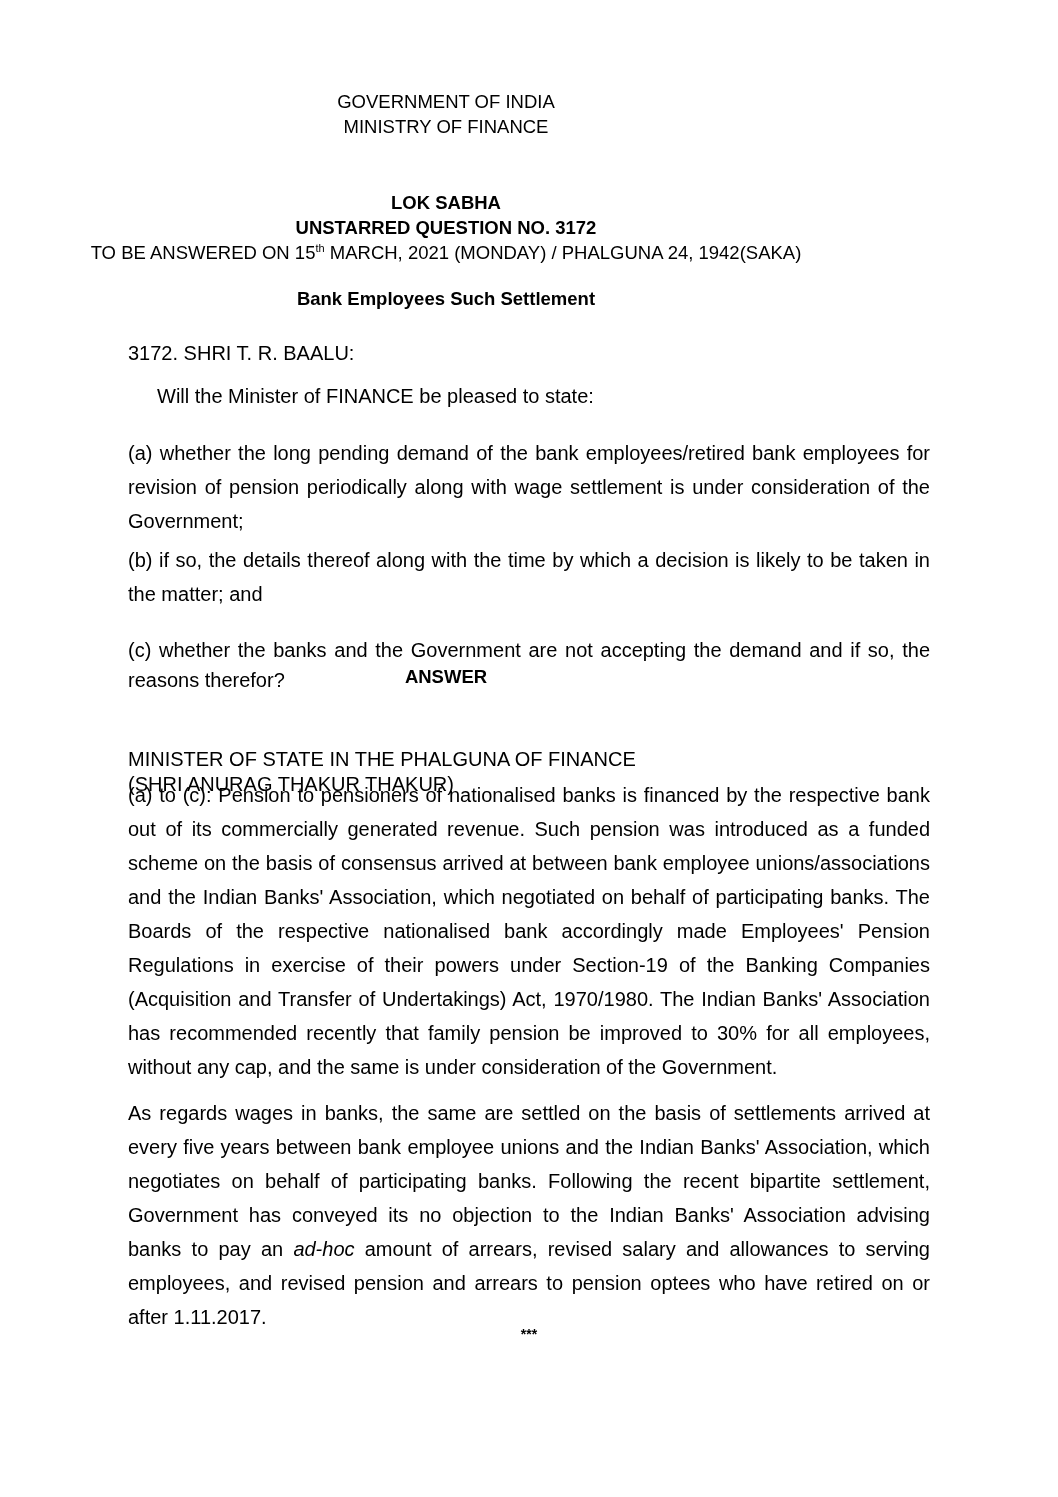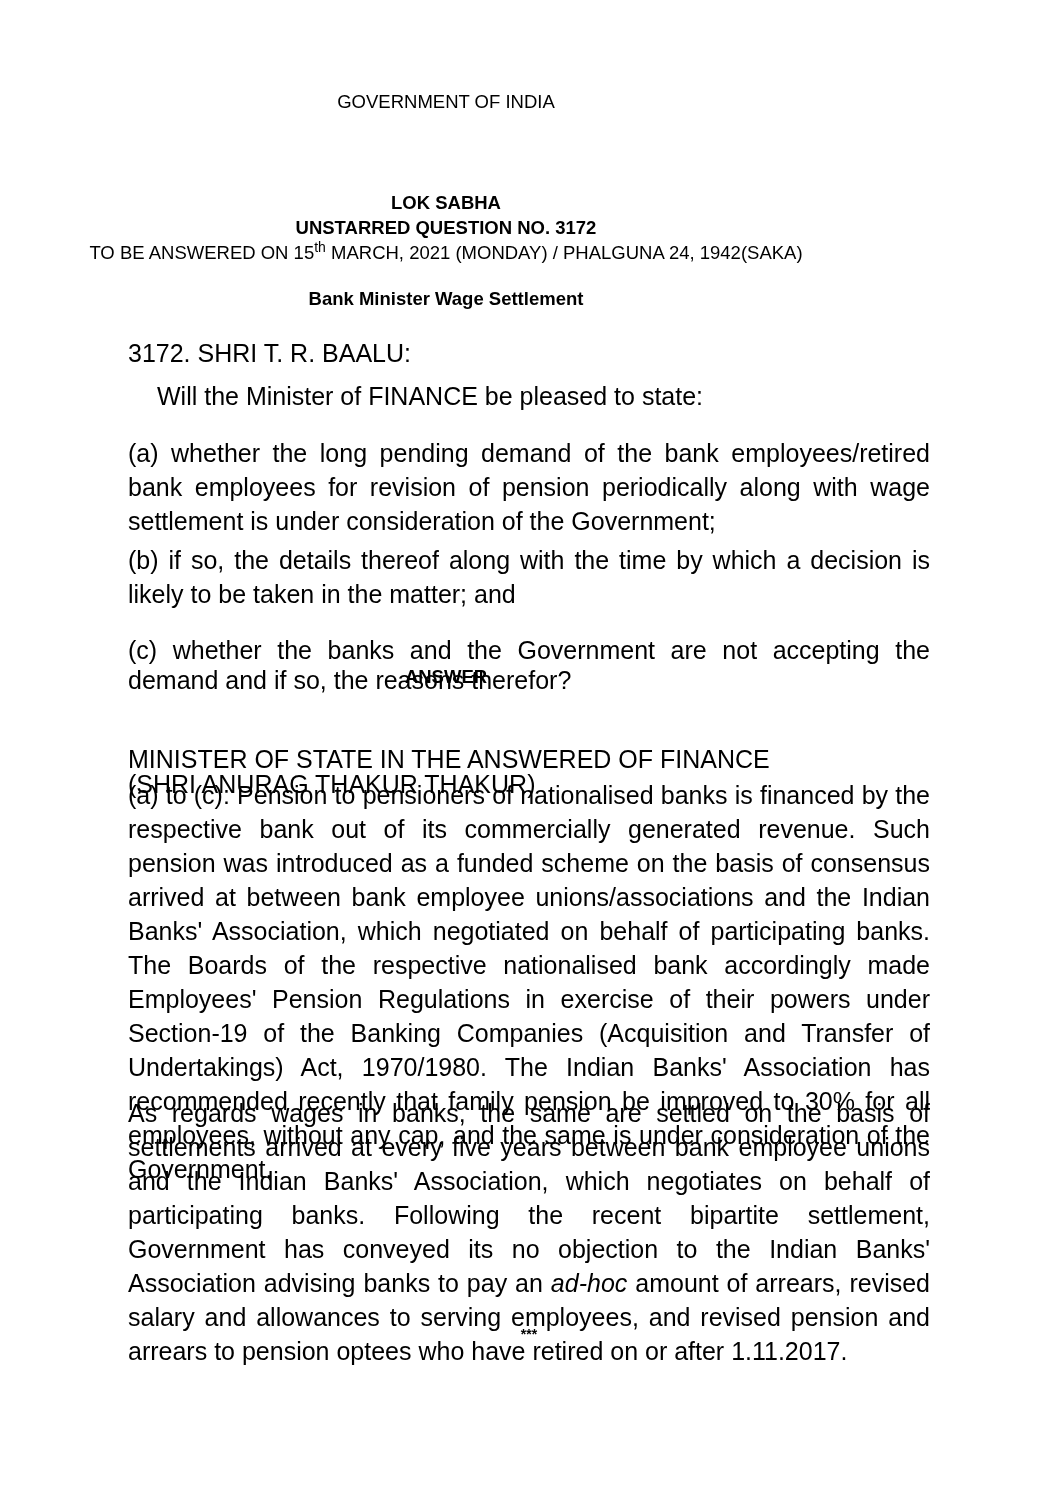--- a/index.html
+++ b/index.html
@@ -23,66 +23,67 @@
     }
     .hdr {
       font-size: 18.5px;
       line-height: 25px;
     }
     .bold { font-weight: bold; text-align: center; }
     .para {
       position: absolute;
       left: 128px;
       width: 802px;
-      font-size: 25px;
+      font-size: 20px;
       line-height: 34px;
       text-align: justify;
     }
     .tight { line-height: 25px; margin-top: 40px; }
-    sup { font-size: 14px; line-height: 0; }
+    sup { font-size: 11px; line-height: 0; }
     .stars {
       position: absolute;
       left: 0;
       width: 1058px;
       text-align: center;
       font-size: 14px;
       font-weight: bold;
     }
   </style>
 </head>
 <body>
 
 <div>
 
   <div class="center hdr" style="top:89px;">
     <div>GOVERNMENT OF INDIA</div>
+    <div>MINISTRY OF FINANCE</div>
   </div>
 
   <div class="center hdr" style="top:190px;">
     <div class="bold">LOK SABHA</div>
     <div class="bold">UNSTARRED QUESTION NO. 3172</div>
     <div><span>TO BE ANSWERED ON 15</span><sup>th</sup><span> MARCH, 2021 (MONDAY) / PHALGUNA 24, 1942(SAKA)</span></div>
   </div>
 
-  <div class="center hdr bold" style="top:286px;">Bank Minister Wage Settlement</div>
+  <div class="center hdr bold" style="top:286px;">Bank Employees Such Settlement</div>
 
   <div class="para" style="top:336px;">3172.  SHRI T. R. BAALU:</div>
 
   <div class="para" style="top:379px;margin-left:29px;">Will the Minister of FINANCE be pleased to state:</div>
 
   <div class="para" style="top:436px;">(a) whether the long pending demand of the bank employees/retired bank employees for revision of pension periodically along with wage settlement is under consideration of the Government;</div>
 
   <div class="para" style="top:523px;margin-top:20px;">(b) if so, the details thereof along with the time by which a decision is likely to be taken in the matter; and</div>
 
   <div class="para tight" style="top:595px; line-height:30px;">(c) whether the banks and the Government are not accepting the demand and if so, the reasons therefor?</div>
 
   <div class="center hdr bold" style="top:664px;">ANSWER</div>
 
   <div class="para tight" style="top:707px;">
-    <div>MINISTER OF STATE IN THE ANSWERED OF FINANCE</div>
+    <div>MINISTER OF STATE IN THE PHALGUNA OF FINANCE</div>
     <div>(SHRI ANURAG THAKUR THAKUR)</div>
   </div>
 
   <div class="para" style="top:778px;">(a) to (c): Pension to pensioners of nationalised banks is financed by the respective bank out of its commercially generated revenue. Such pension was introduced as a funded scheme on the basis of consensus arrived at between bank employee unions/associations and the Indian Banks' Association, which negotiated on behalf of participating banks. The Boards of the respective nationalised bank accordingly made Employees' Pension Regulations in exercise of their powers under Section-19 of the Banking Companies (Acquisition and Transfer of Undertakings) Act, 1970/1980. The Indian Banks' Association has recommended recently that family pension be improved to 30% for all employees, without any cap, and the same is under consideration of the Government.</div>
 
   <div class="para" style="top:1096px;"><span>As regards wages in banks, the same are settled on the basis of settlements arrived at every five years between bank employee unions and the Indian Banks' Association, which negotiates on behalf of participating banks. Following the recent bipartite settlement, Government has conveyed its no objection to the Indian Banks' Association advising banks to pay an </span><i>ad-hoc</i><span> amount of arrears, revised salary and allowances to serving employees, and revised pension and arrears to pension optees who have retired on or after 1.11.2017.</span></div>
 
   <div class="stars" style="top:1326px;">***</div>
 
 </div>

